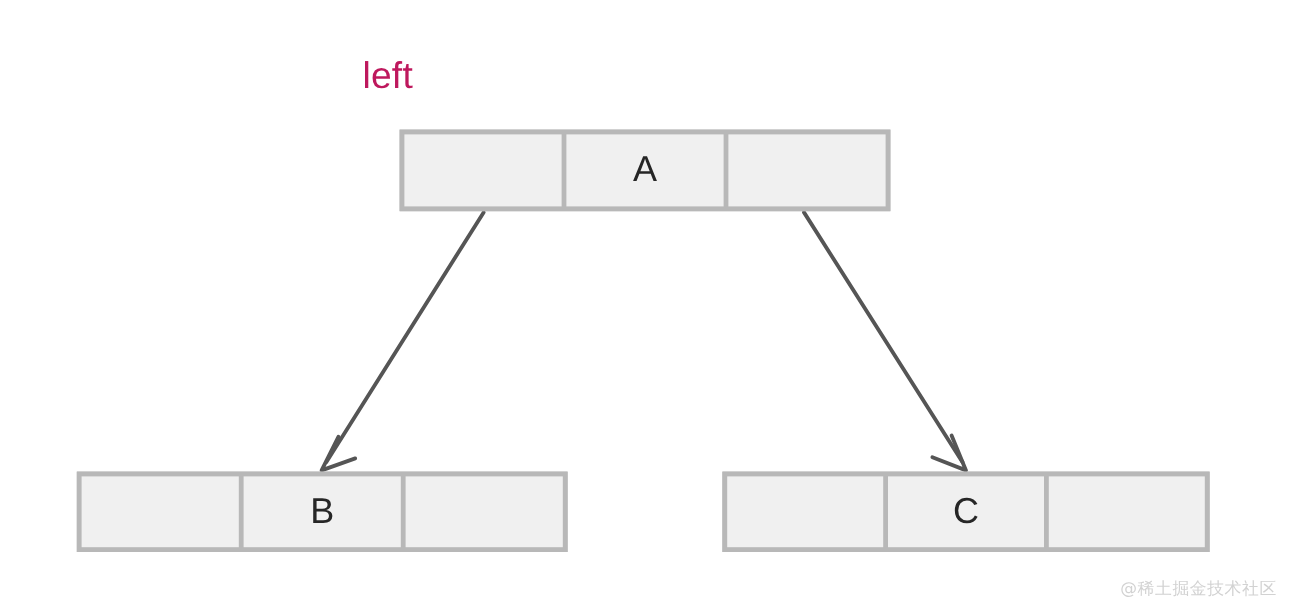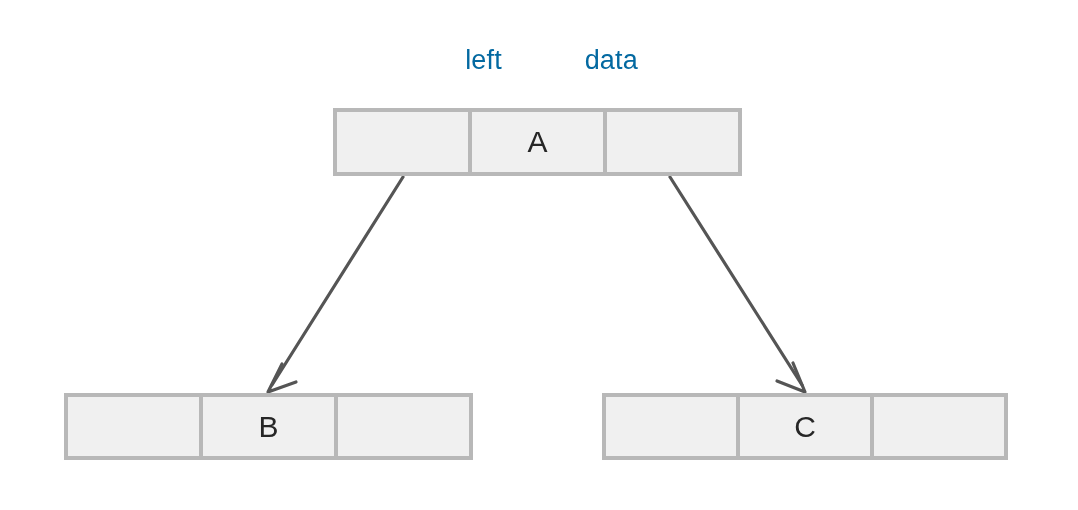--- a/index.html
+++ b/index.html
@@ -17,25 +17,25 @@
   #canvas {
     position: relative;
     width: 1078px;
     height: 510px;
     background: #ffffff;
   }
 
   
   .col-label {
     position: absolute;
-    font-size: 27px;
-    color: #0369a1;
+    font-size: 31px;
+    color: #be185d;
     line-height: 1;
     white-space: nowrap;
-    text-align: right;
+    text-align: left;
     letter-spacing: 0.2px;
   }
 
   
   .node {
     position: absolute;
     display: flex;
     box-sizing: border-box;
     background: #b8b8b8;
     border: 4px solid #b8b8b8;
@@ -72,21 +72,20 @@
     color: #d2d2d2;
     font-family: "DejaVu Sans", sans-serif;
     white-space: nowrap;
     letter-spacing: 0.5px;
   }
 </style>
 </head>
 <body>
 
 <div id="canvas">
-    <div class="col-label" style="left: 438px; top: 47px; width: 200px;">data</div>
     <div class="col-label" style="left: 302px; top: 47px; width: 200px;">left</div>
 
   <svg id="edges" viewBox="0 0 1078 510" xmlns="http://www.w3.org/2000/svg">
     <g>
       <line x1="403" y1="177" x2="272" y2="385" stroke="#555555" stroke-width="3.2" stroke-linecap="round"></line>
       <polyline points="282,364 268,392 296,382" fill="none" stroke="#555555" stroke-width="3.2" stroke-linecap="round" stroke-linejoin="round"></polyline>
     </g>
     <g>
       <line x1="670" y1="177" x2="802" y2="385" stroke="#555555" stroke-width="3.2" stroke-linecap="round"></line>
       <polyline points="777,381 805,392 793,363" fill="none" stroke="#555555" stroke-width="3.2" stroke-linecap="round" stroke-linejoin="round"></polyline>
@@ -104,14 +103,15 @@
     <div class="cell">B</div>
     <div class="cell"></div>
   </div>
 
   <div class="node" style="left:602px; top:393px; width:406px; height:67px;">
     <div class="cell"></div>
     <div class="cell">C</div>
     <div class="cell"></div>
   </div>
 
+  <div id="watermark">@稀土掘金技术社区</div>
 
 </div>
 
 </body></html>

